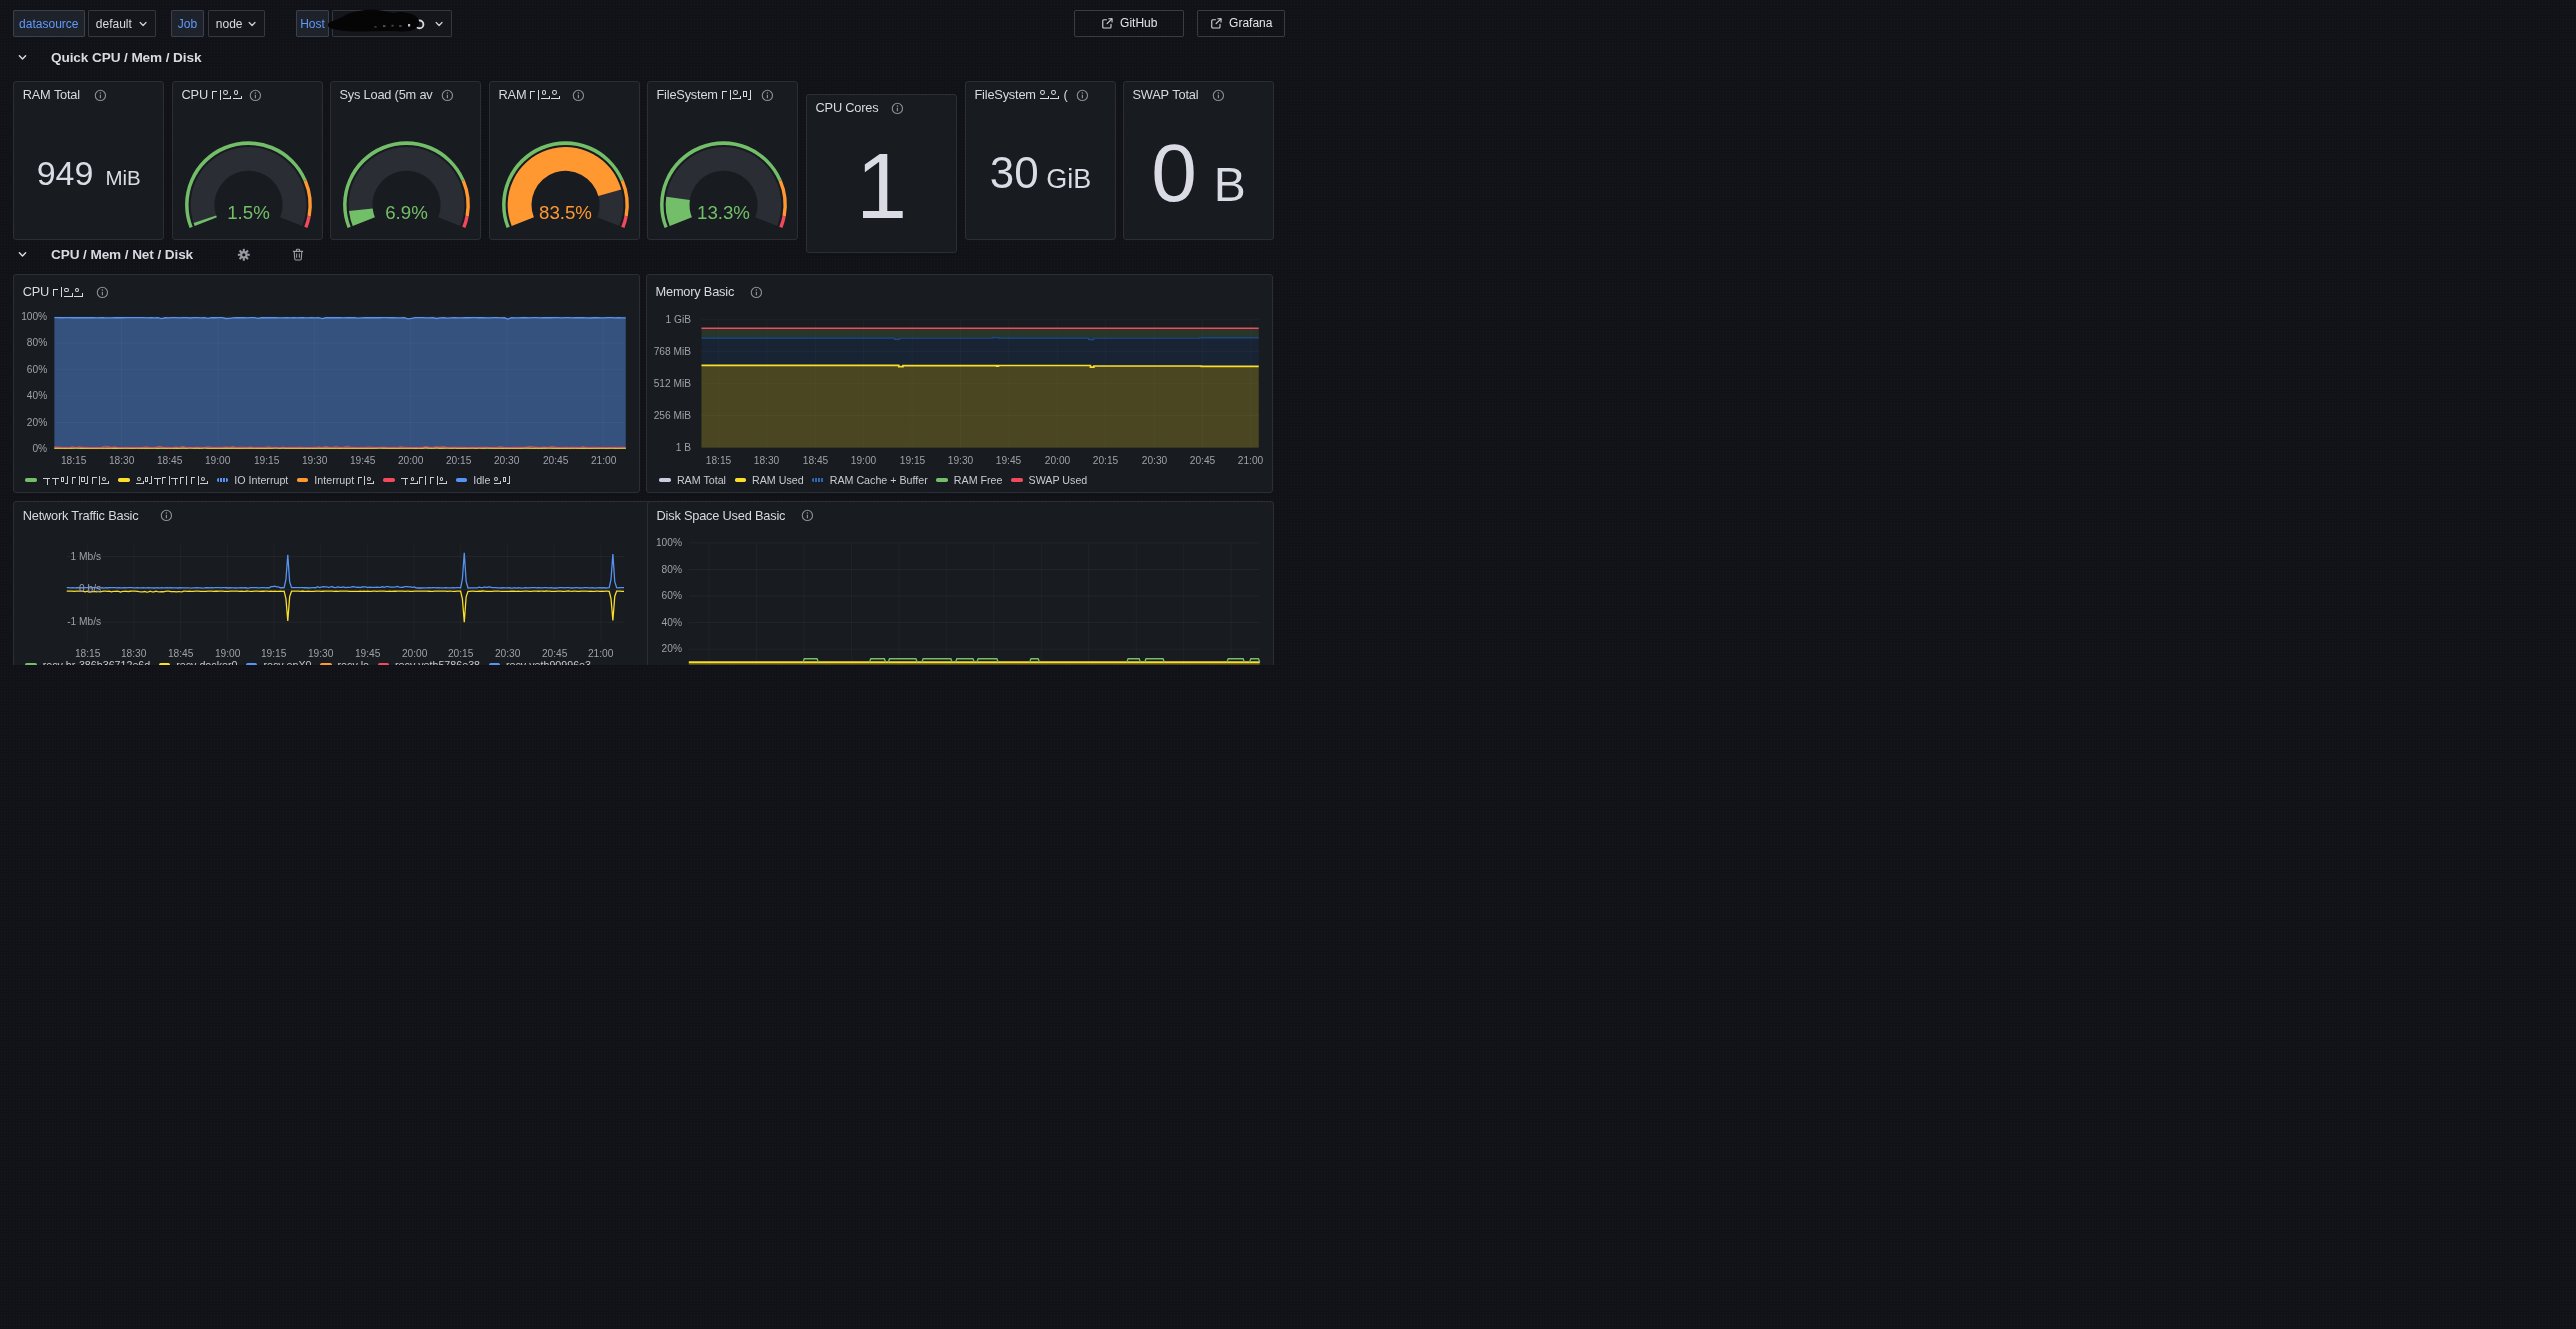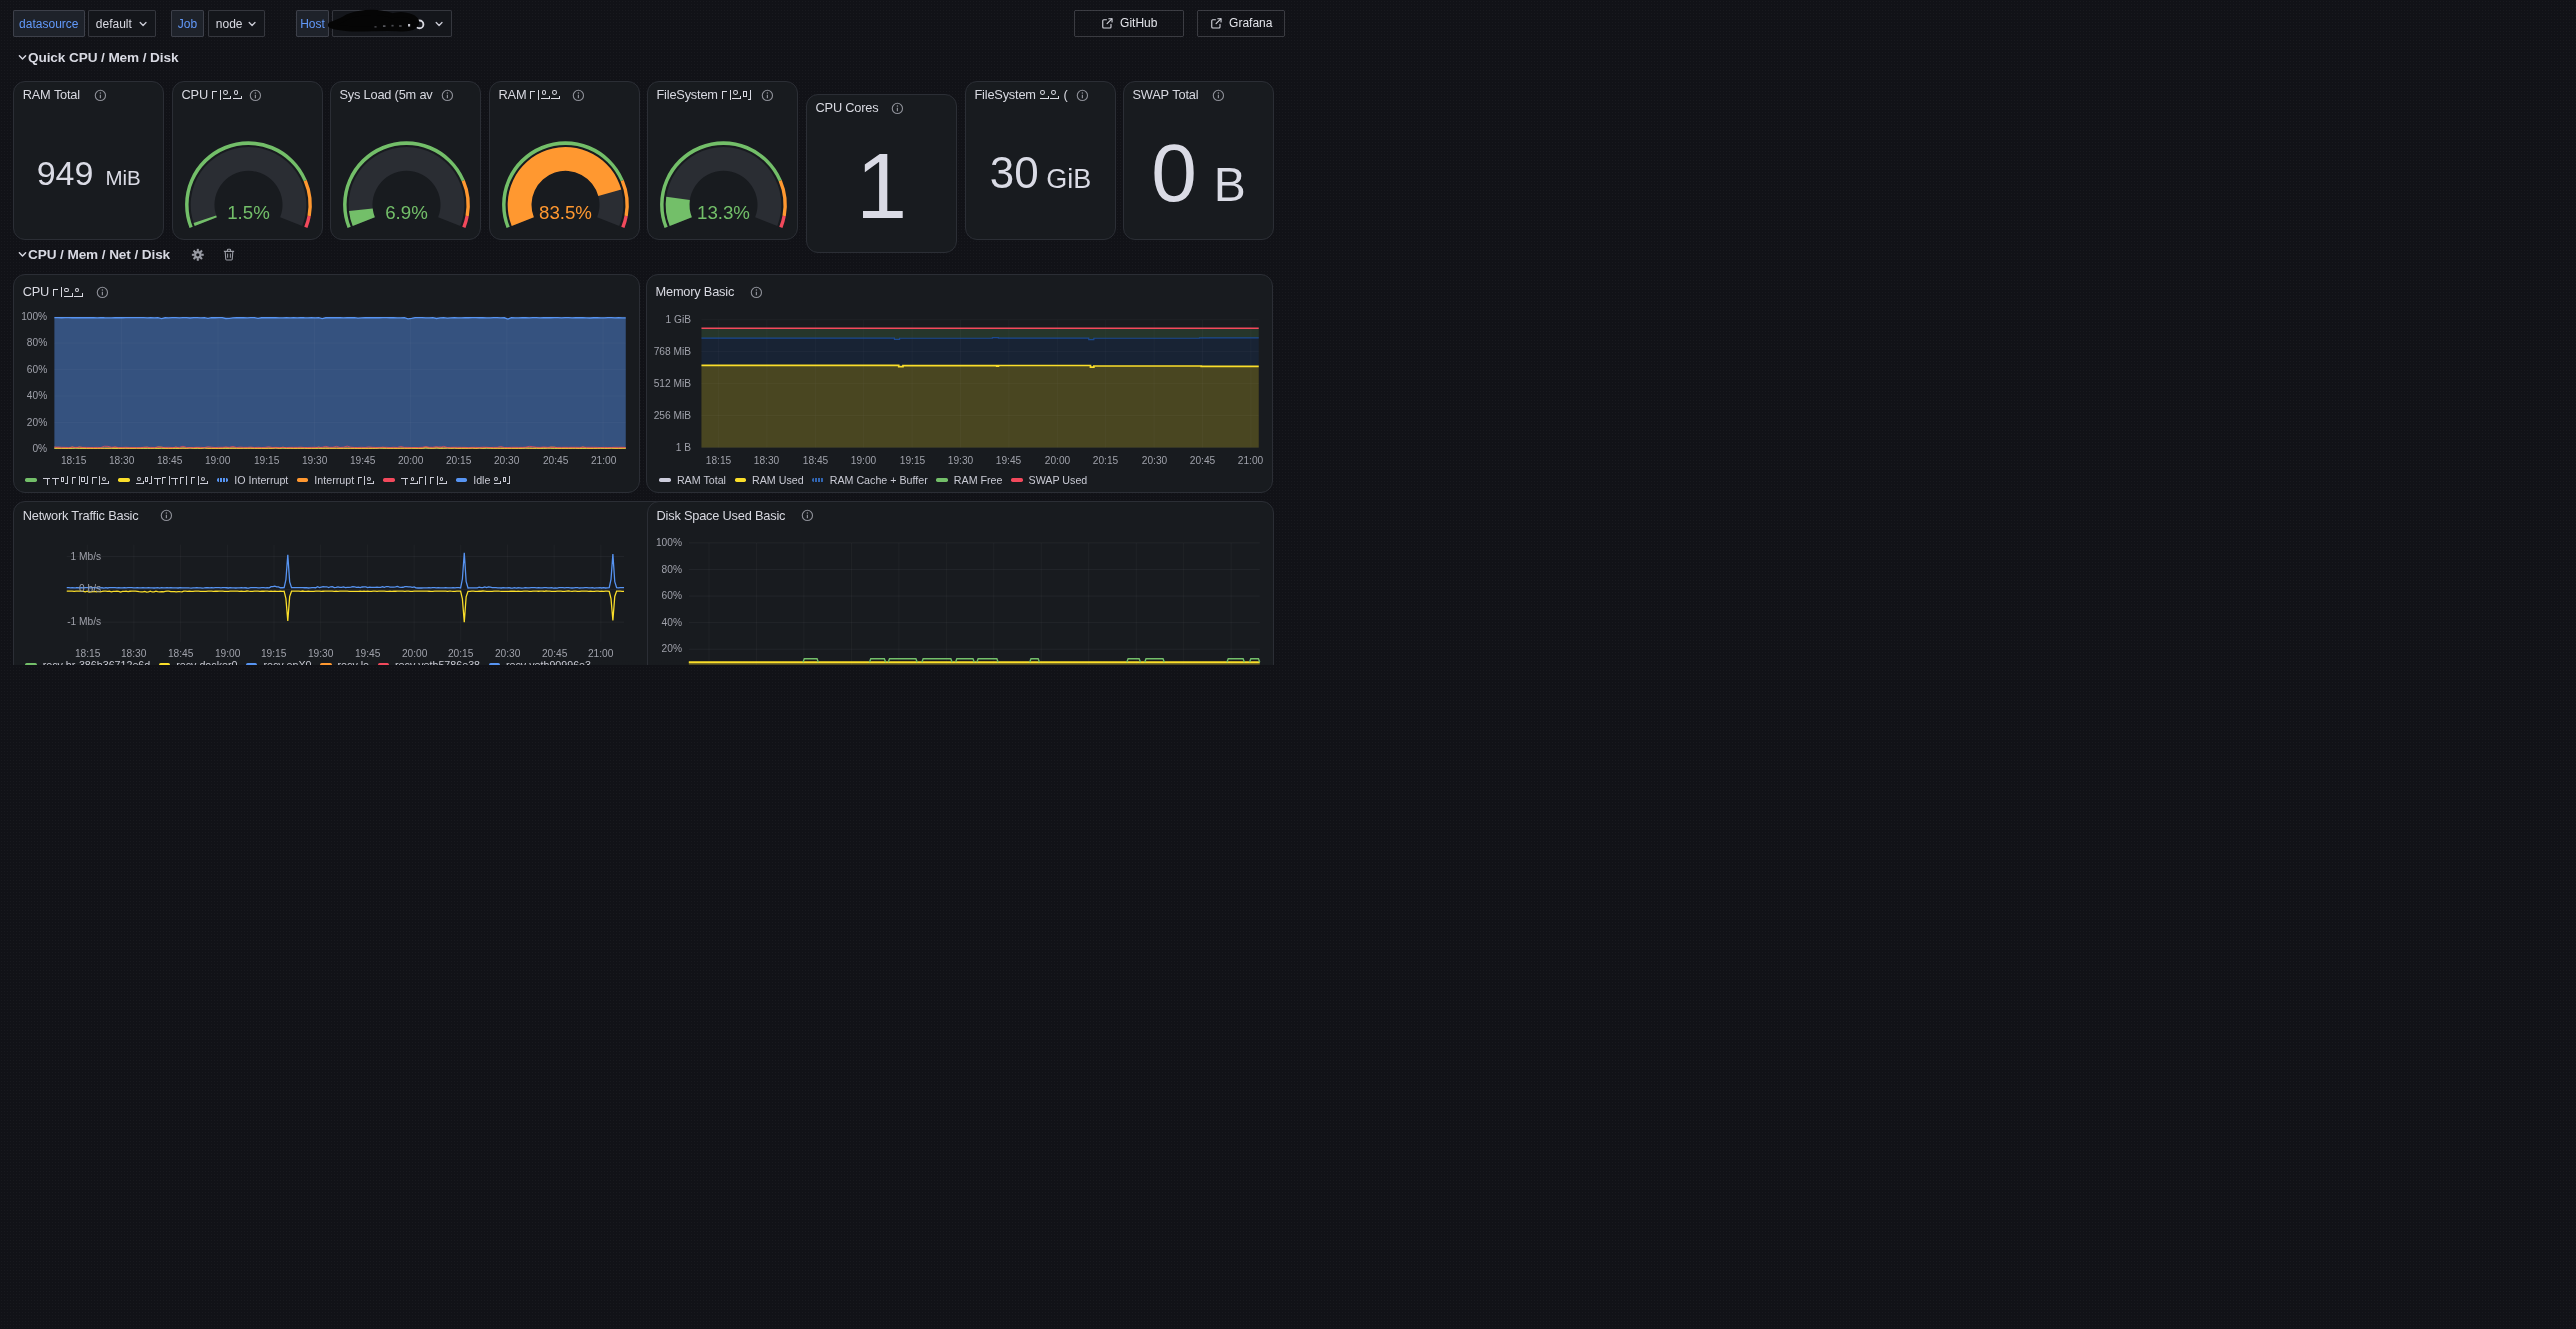--- a/index.html
+++ b/index.html
@@ -1,24 +1,24 @@
 <!DOCTYPE html>
 <html style="font-size:13.6px"><head><meta charset="utf-8"><style>
 *{margin:0;padding:0;box-sizing:border-box}
 html,body{width:1288px;height:665px;overflow:hidden}
 body{font-family:"Liberation Sans",sans-serif;background-color:#111217;
 background-image:radial-gradient(rgba(204,204,220,0.038) 0.6px,transparent 0.6px);
 background-size:3px 3px;position:relative;color:#ccccdc}
-.panel{position:absolute;background:#181b1f;border:0.9px solid #2b2e35;border-radius:12px}
+.panel{position:absolute;background:#181b1f;border:0.9px solid #2b2e35;border-radius:3px}
 .ptitle{position:absolute;left:8.5px;font-size:12.8px;font-weight:500;color:#d8d9e1;white-space:nowrap;letter-spacing:-0.2px}
 .box{position:absolute;height:27px;top:10.2px;display:flex;align-items:center;border:0.9px solid rgba(204,204,220,0.18);border-radius:1.7px;font-size:12px;white-space:nowrap}
 .lbl{justify-content:center;background:#1e222a;color:#6299fa;font-weight:500}
 .val{background:#14161b;color:#d9dae3;padding:0 6.8px;justify-content:space-between}
 .btn{position:absolute;height:27px;display:flex;align-items:center;justify-content:center;gap:6.8px;border:0.9px solid rgba(204,204,220,0.22);border-radius:1.7px;font-size:12px;font-weight:500;color:#e3e4ea}
-.shead{position:absolute;display:flex;align-items:center;gap:0;font-size:13.6px;font-weight:600;color:#d8d9e2;letter-spacing:-0.1px}
+.shead{position:absolute;display:flex;align-items:center;gap:23px;font-size:13.6px;font-weight:600;color:#d8d9e2;letter-spacing:-0.1px}
 .stat{position:absolute;left:0;right:0;top:26.4px;bottom:0.9px;display:flex;align-items:center;justify-content:center}
 .stat .in{display:flex;align-items:baseline;color:#dadbe5;font-weight:500;line-height:1}
 .leg{position:absolute;display:flex;align-items:flex-start;font-size:10.7px;color:#c9cad4;white-space:nowrap}
 .leg .it{display:flex;align-items:center;margin-right:8.5px}
 .pill{width:11.5px;height:3.4px;border-radius:1.7px;margin-right:6px;flex:none}
 .axl{position:absolute;font-size:10.2px;color:#9fa1aa;white-space:nowrap}
 .kg{display:inline-block;position:relative;width:0.76em;height:0.78em;margin:0 0.03em;vertical-align:-0.07em}
 .kg::before,.kg::after{content:"";position:absolute;box-sizing:border-box}
 .k1::before{left:2%;top:12%;width:52%;height:74%;border-left:1.3px solid;border-top:1.3px solid}
 .k1::after{right:6%;top:0;height:100%;border-right:1.3px solid}

